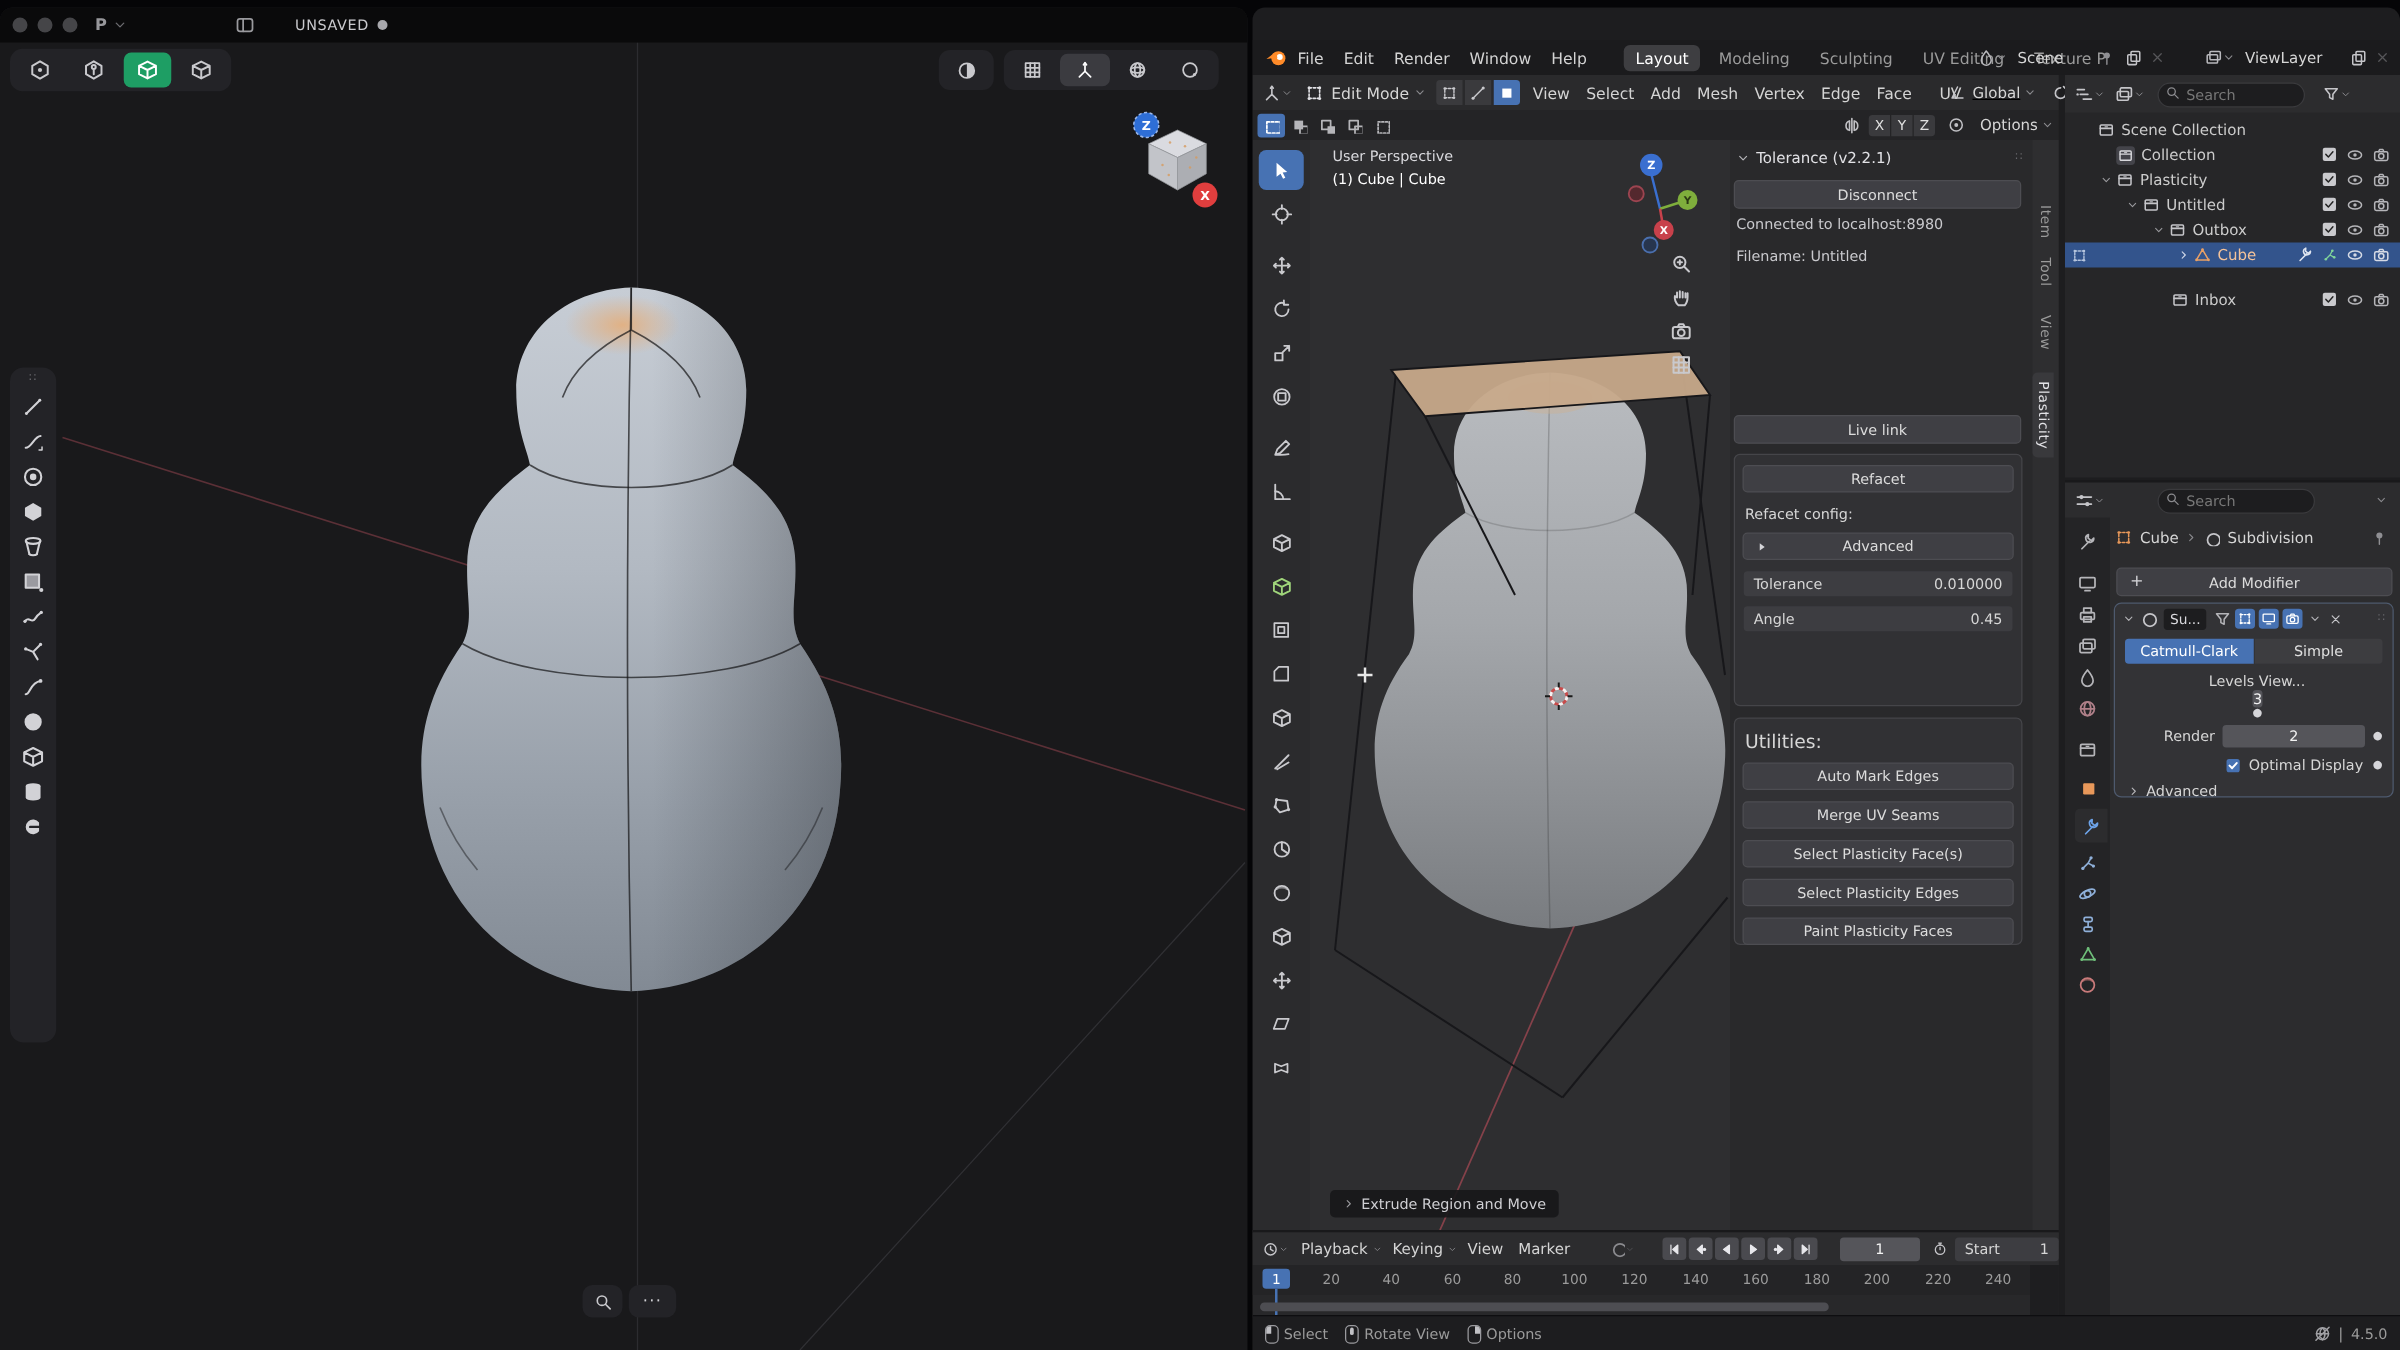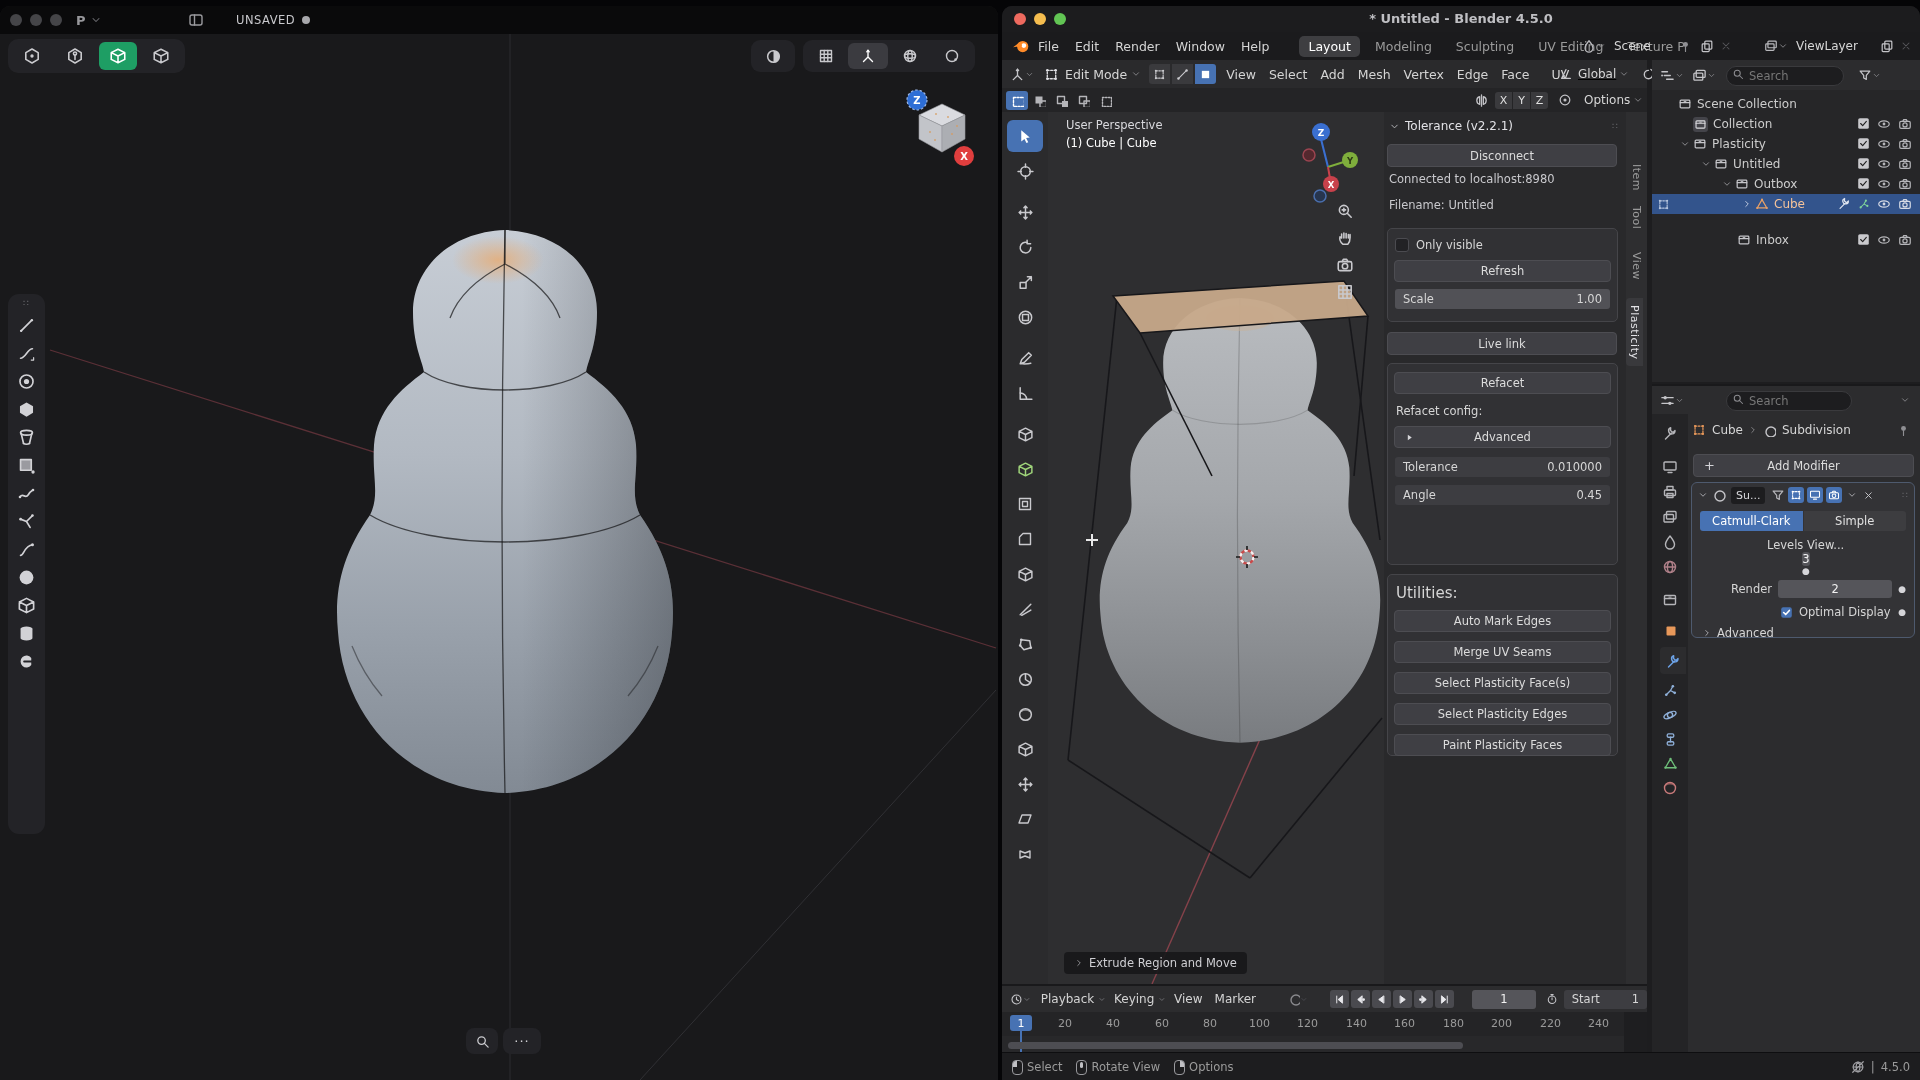--- a/index.html
+++ b/index.html
@@ -414,26 +414,20 @@
           <use href="#i-mag"></use>
         </svg>
     </div>
     <div class="A toolbtn" style="left:503px;top:1022px;width:38px;height:26px;background:#232327;border-radius:8px;">
       <span style="font-size:13px;letter-spacing:1px;color:#d2d2d6;">···</span>
     </div>
   </div>
 
   <div class="win" style="left:1002px;top:6px;width:918px;height:1074px;background:#1d1d1f;">
 
-    <div class="A" style="left:0;top:0;width:918px;height:26px;background:#1c1c1e;">
-      <div class="A dot" style="left:12px;top:7px;background:#ee6a5f;"></div>
-      <div class="A dot" style="left:32px;top:7px;background:#f5bd4f;"></div>
-      <div class="A dot" style="left:52px;top:7px;background:#62c554;"></div>
-      <div class="A tx" style="left:0;top:5px;width:918px;text-align:center;font-weight:bold;font-size:13px;color:#bfbfc3;">* Untitled - Blender 4.5.0</div>
-    </div>
 
     <div class="A R" style="left:0;top:26px;width:918px;height:28px;background:#1b1b1d;">
       <svg class="ic" width="18" height="18" viewBox="0 0 16 16" style="margin:0 8px 0 10px;color:#ff8b29;stroke:none;">
         <circle cx="9.5" cy="8.5" r="5" fill="#ff8b29"></circle>
           <circle cx="10.5" cy="7.6" r="2.1" fill="#fff"></circle>
           <path d="M1 9 L7 4.5 L9 8 Z" fill="#ff8b29"></path>
       </svg>
       <span class="menu">File</span>
       <span class="menu">Edit</span>
       <span class="menu">Render</span>
@@ -775,33 +769,20 @@
           <use href="#i-chevd"></use>
         </svg>
       <span class="tx" style="margin-left:5px;font-size:12px;color:#e2e2e6;">Tolerance (v2.2.1)</span>
       <span style="margin-left:auto;color:#6a6a6e;font-size:9px;letter-spacing:1px;">∷</span>
     </div>
     <div class="A btnN" style="left:385px;top:138px;width:228px;height:21px;">
         <span>Disconnect</span>
       </div>
     <div class="A tx" style="left:387px;top:166px;font-size:11.5px;color:#c9c9cd;">Connected to localhost:8980</div>
     <div class="A tx" style="left:387px;top:192px;font-size:11.5px;color:#c9c9cd;">Filename: Untitled</div>
-    <div class="A boxN" style="left:385px;top:222px;width:229px;height:92px;">
-      <div class="R" style="margin:9px 0 0 7px;">
-        <span style="width:12px;height:12px;background:#222225;border:1px solid #4b4b50;border-radius:3px;display:inline-block;"></span>
-        <span class="tx" style="margin-left:7px;font-size:11.5px;">Only visible</span>
-      </div>
-      <div class="btnN" style="margin:8px 6px 0 6px;height:20px;">
-          <span>Refresh</span>
-        </div>
-      <div class="R" style="margin:7px 7px 0 7px;height:20px;background:#515156;border-radius:3px;padding:0 8px;justify-content:space-between;">
-        <span class="tx" style="font-size:11.5px;">Scale</span>
-        <span class="tx" style="font-size:11.5px;">1.00</span>
-      </div>
-    </div>
     <div class="A btnN" style="left:385px;top:326px;width:228px;height:21px;">
         <span>Live link</span>
       </div>
     <div class="A boxN" style="left:385px;top:357px;width:229px;height:200px;">
       <div class="btnN" style="margin:8px 6px 0 6px;height:20px;">
           <span>Refacet</span>
         </div>
       <div class="tx" style="margin:10px 0 0 8px;font-size:11.5px;">Refacet config:</div>
       <div class="btnN" style="margin:8px 6px 0 6px;height:20px;position:relative;">
         <svg class="ic" width="9" height="9" viewBox="0 0 16 16" style="position:absolute;left:10px;color:#d5d5d9;">

